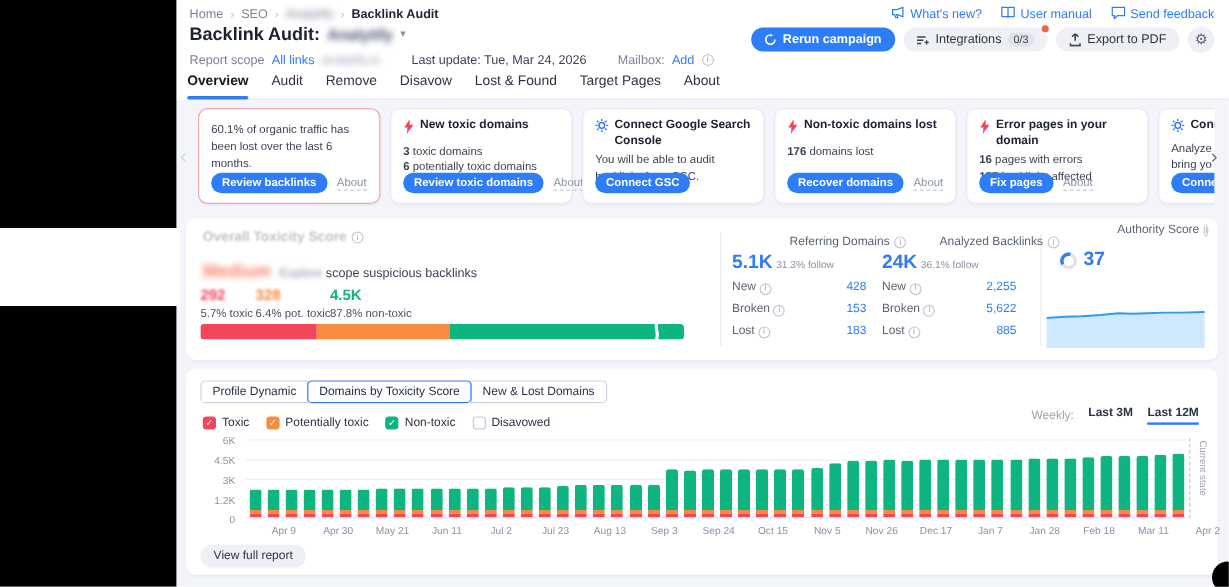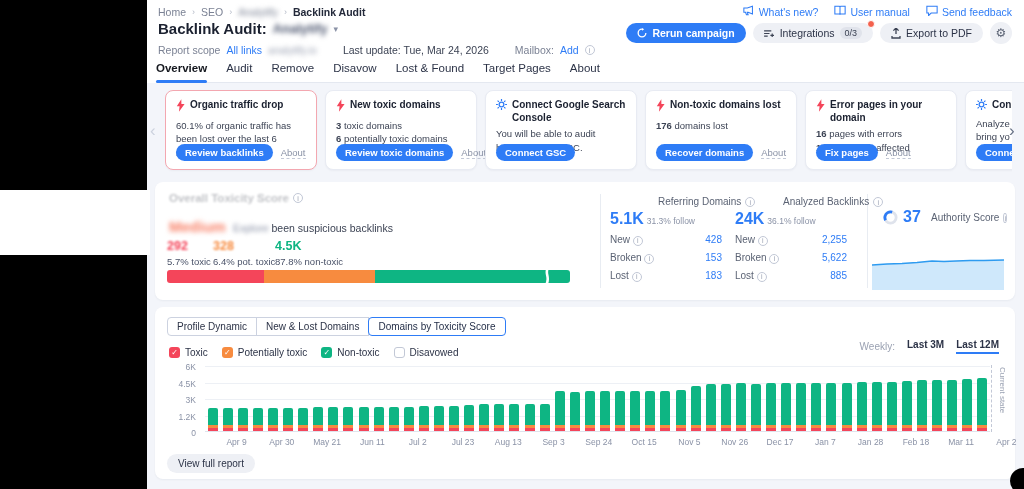--- a/index.html
+++ b/index.html
@@ -205,26 +205,20 @@
       <span class="tab">Disavow</span>
       <span class="tab">Lost &amp; Found</span>
       <span class="tab">Target Pages</span>
       <span class="tab">About</span>
     </div>
 
   <div class="car-arrow left">‹</div>
   <div class="carousel">
     <div class="cards" id="cards">
         <div class="card accent">
-          <div class="card-title">
-            <span><svg width="9" height="13" viewBox="0 0 11 15">
-                <path d="M6.5 0 L1 8.5 h3.4 L3.6 15 L10.5 5.6 H6.6 Z" fill="#f4455a"></path>
-              </svg></span>
-            <span>Organic traffic drop</span>
-          </div>
           <div class="card-lines">
             <div>60.1% of organic traffic has been lost over the last 6 months.</div>
           </div>
           <div class="card-btns">
             <span class="btn-sm">Review backlinks</span>
             <span class="btn-about">About</span>
           </div>
         </div>
         <div class="card">
           <div class="card-title">
@@ -306,21 +300,21 @@
         </div>
       </div>
   </div>
   <div class="car-arrow right">›</div>
 
   <div class="panel" id="panel-tox">
     <div class="tox-head">Overall Toxicity Score</div>
     <i class="ii tox-head-i">i</i>
     <div class="tox-medium">Medium</div>
     <div class="tox-explore">
-      <span class="blur2">Explore </span><span>been suspicious backlinks</span>
+      <span class="blur2">Explore </span><span>scope suspicious backlinks</span>
     </div>
     <div class="tox-num red">292</div>
     <div class="tox-num orange">328</div>
     <div class="tox-num green">4.5K</div>
     <div class="tox-pct p1">5.7% toxic</div>
     <div class="tox-pct p2">6.4% pot. toxic</div>
     <div class="tox-pct p3">87.8% non-toxic</div>
     <div class="tox-bar">
       <div class="seg-red"></div>
       <div class="seg-orange"></div>
@@ -367,43 +361,43 @@
             <span class="val">5,622</span>
           </div>
           <div class="metric-row" style="top: 88px;">
             <span><span>Lost </span><i class="ii">i</i></span>
             <span class="val">885</span>
           </div>
         </div>
       </div>
 
     <div id="authority">
-      <div class="metric-title" style="position:relative; top:30px">
+      <div class="metric-title" style="position:relative; top:4px">
         <span>Authority Score</span>
         <i class="ii">i</i>
       </div>
       <div class="auth-score">
         <svg width="15" height="15" viewBox="0 0 16 16">
           <circle cx="8" cy="8" r="6" fill="none" stroke="#dfe3ec" stroke-width="3"></circle>
           <circle cx="8" cy="8" r="6" fill="none" stroke="#2e7cf6" stroke-width="3" stroke-dasharray="14 38" transform="rotate(150 8 8)"></circle>
         </svg>
         <span>37</span>
       </div>
     </div>
     <svg class="sparkline" viewBox="0 0 132 38" preserveAspectRatio="none">
       <path d="M0 13 L15 12 L30 11.5 L45 10.5 L60 9 L72 9.5 L84 9 L98 8.5 L112 8.5 L132 8 L132 38 L0 38 Z" fill="#cfe8fb"></path>
       <path d="M0 13 L15 12 L30 11.5 L45 10.5 L60 9 L72 9.5 L84 9 L98 8.5 L112 8.5 L132 8" fill="none" stroke="#2e9bf0" stroke-width="1.6"></path>
     </svg>
   </div>
 
   <div class="panel" id="panel-chart">
     <div class="seg-tabs" id="seg-tabs">
         <span class="seg-tab">Profile Dynamic</span>
+        <span class="seg-tab selected">Domains by Toxicity Score</span>
         <span class="seg-tab">New &amp; Lost Domains</span>
-        <span class="seg-tab selected">Domains by Toxicity Score</span>
       </div>
     <div class="legend" id="legend">
         <span class="legend-item">
           <span class="chk" style="background: rgb(244, 69, 90);">✓</span>
           <span>Toxic</span>
         </span>
         <span class="legend-item">
           <span class="chk" style="background: rgb(247, 139, 63);">✓</span>
           <span>Potentially toxic</span>
         </span>

